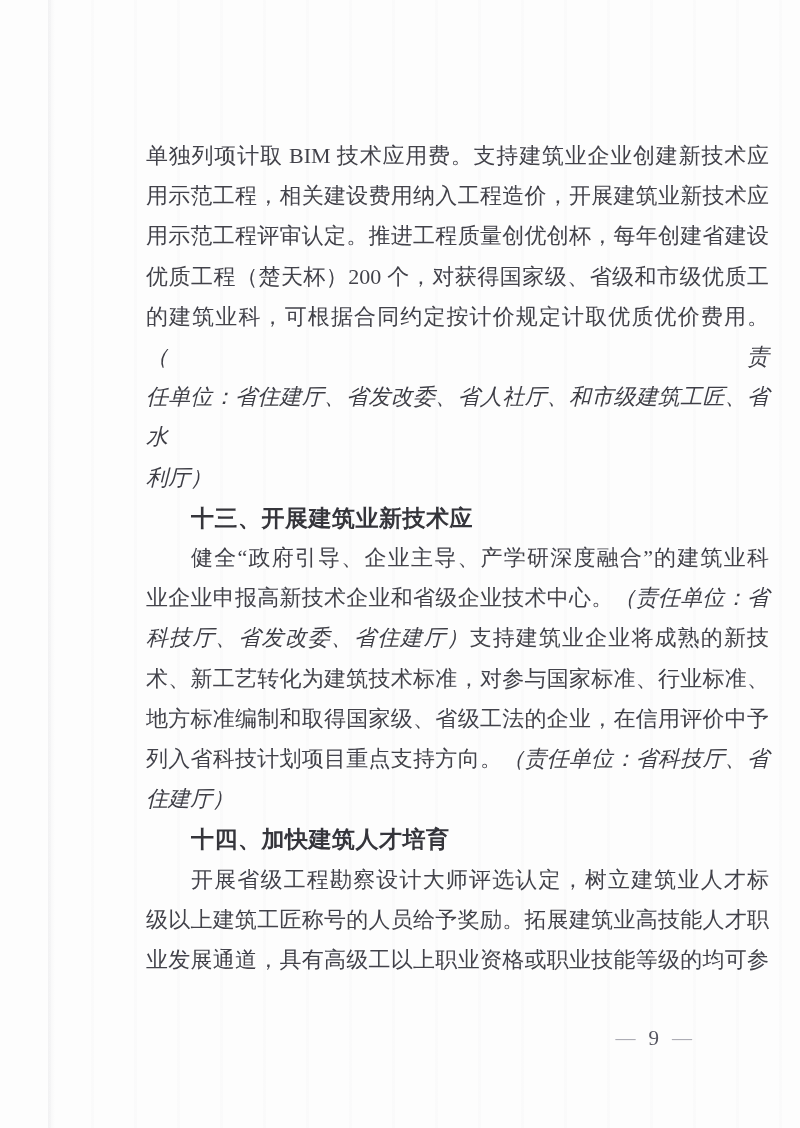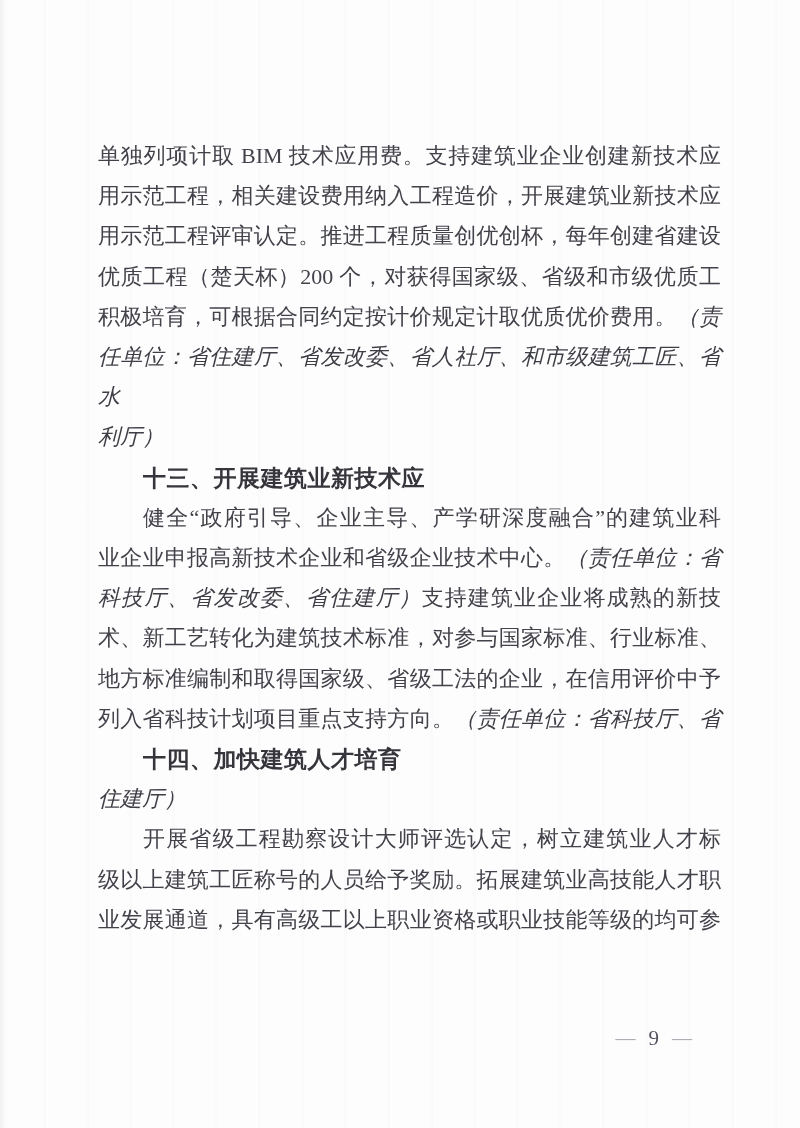--- a/index.html
+++ b/index.html
@@ -8,20 +8,21 @@
     width: 800px;
     height: 1128px;
     position: relative;
     overflow: hidden;
     background: var(--c-paper, #fdfdfd);
   }
   .page {
     position: absolute;
     inset: 0;
     background: var(--c-paper, #fdfdfd);
+    margin-left: 48px;
   }
   
   .page::before {
     content: "";
     position: absolute;
     inset: 0;
     pointer-events: none;
     background:
       linear-gradient(90deg, rgba(110,110,125,0.06), rgba(255,255,255,0) 7px),
       repeating-linear-gradient(90deg, rgba(70,70,95,0.015) 0 3px, rgba(0,0,0,0) 3px 43px);
@@ -78,32 +79,32 @@
 </style>
 </head>
 <body>
 
 <div class="page">
   <div class="text-block">
       <div class="line just"><span class="run-body">单独列项计取 BIM 技术应用费。支持建筑业企业创建新技术应</span></div>
       <div class="line just"><span class="run-body">用示范工程，相关建设费用纳入工程造价，开展建筑业新技术应</span></div>
       <div class="line just"><span class="run-body">用示范工程评审认定。推进工程质量创优创杯，每年创建省建设</span></div>
       <div class="line just"><span class="run-body">优质工程（楚天杯）200 个，对获得国家级、省级和市级优质工</span></div>
-      <div class="line just"><span class="run-body">积极培育，可根据合同约定按计价规定计取优质优价费用。</span><span class="run-resp">（责</span></div>
+      <div class="line just"><span class="run-body">的建筑业科，可根据合同约定按计价规定计取优质优价费用。</span><span class="run-resp">（责</span></div>
       <div class="line just"><span class="run-resp">任单位：省住建厅、省发改委、省人社厅、和市级建筑工匠、省水</span></div>
       <div class="line"><span class="run-resp">利厅）</span></div>
       <div class="line heading ind"><span class="run-head">十三、开展建筑业新技术应</span></div>
       <div class="line just ind"><span class="run-body">健全“政府引导、企业主导、产学研深度融合”的建筑业科</span></div>
       <div class="line just"><span class="run-body">业企业申报高新技术企业和省级企业技术中心。</span><span class="run-resp">（责任单位：省</span></div>
       <div class="line just"><span class="run-resp">科技厅、省发改委、省住建厅）</span><span class="run-body">支持建筑业企业将成熟的新技</span></div>
       <div class="line just"><span class="run-body">术、新工艺转化为建筑技术标准，对参与国家标准、行业标准、</span></div>
       <div class="line just"><span class="run-body">地方标准编制和取得国家级、省级工法的企业，在信用评价中予</span></div>
       <div class="line just"><span class="run-body">列入省科技计划项目重点支持方向。</span><span class="run-resp">（责任单位：省科技厅、省</span></div>
+      <div class="line"><span class="run-resp">住建厅）</span></div>
       <div class="line heading ind"><span class="run-head">十四、加快建筑人才培育</span></div>
-      <div class="line"><span class="run-resp">住建厅）</span></div>
       <div class="line just ind"><span class="run-body">开展省级工程勘察设计大师评选认定，树立建筑业人才标</span></div>
       <div class="line just"><span class="run-body">级以上建筑工匠称号的人员给予奖励。拓展建筑业高技能人才职</span></div>
       <div class="line just"><span class="run-body">业发展通道，具有高级工以上职业资格或职业技能等级的均可参</span></div>
     </div>
   <div class="page-number">
     <span class="dash">—</span>
     <span class="num">9</span>
     <span class="dash">—</span>
   </div>
 </div>

